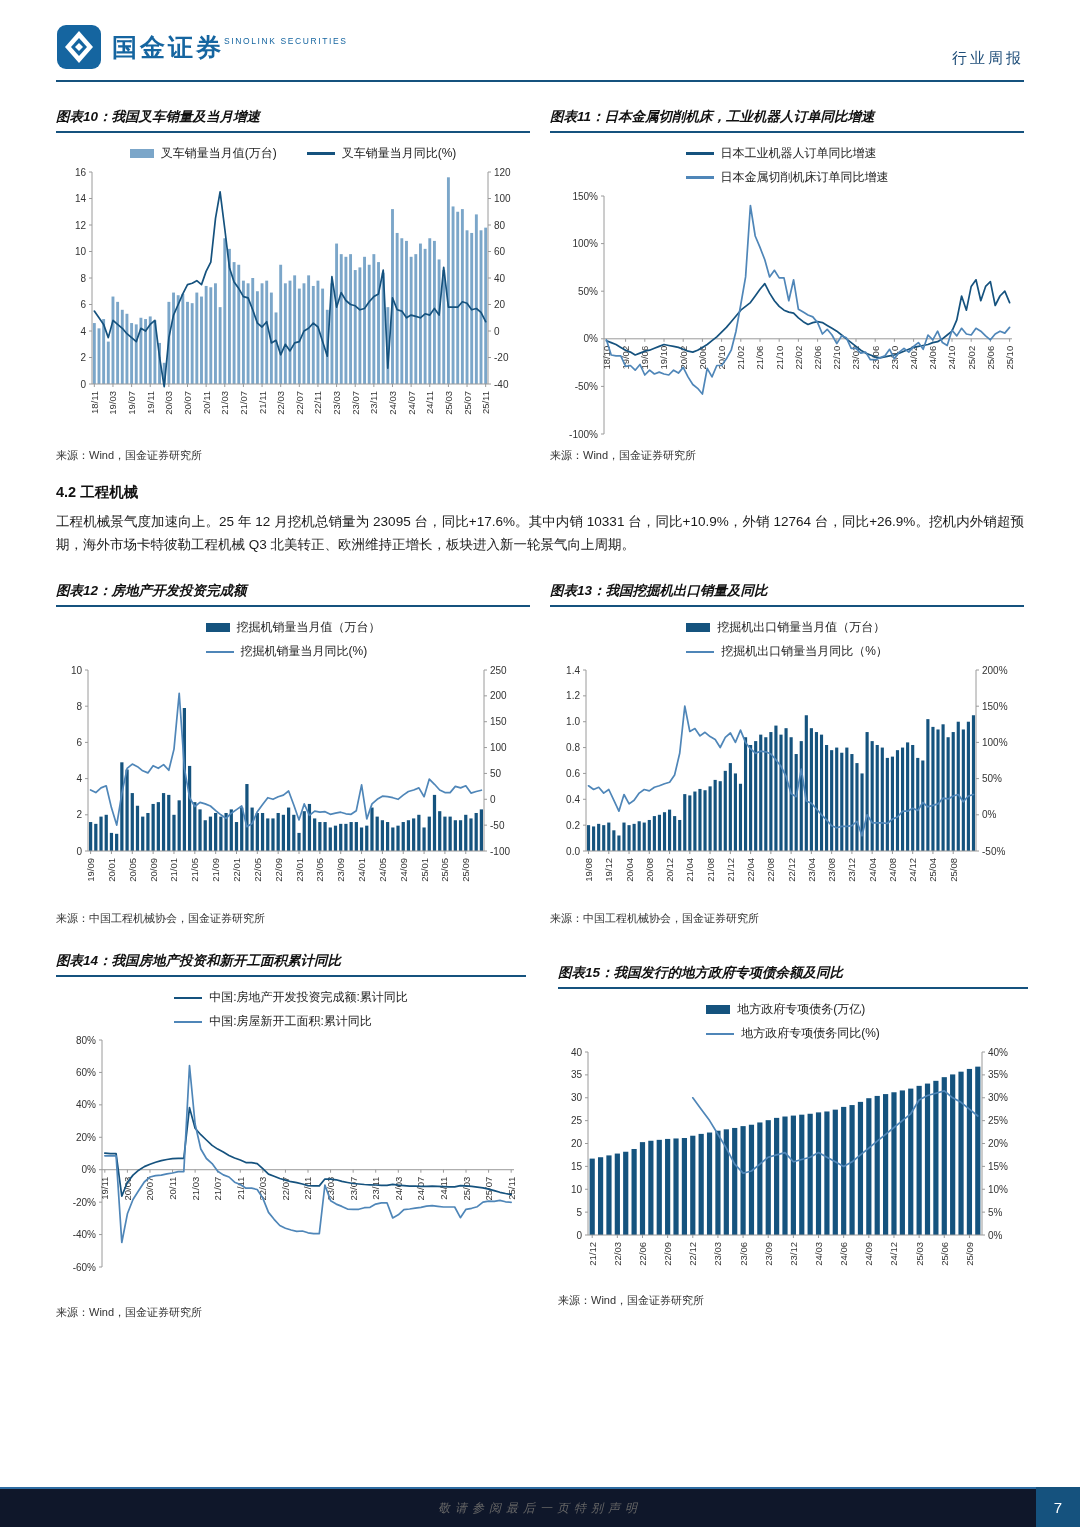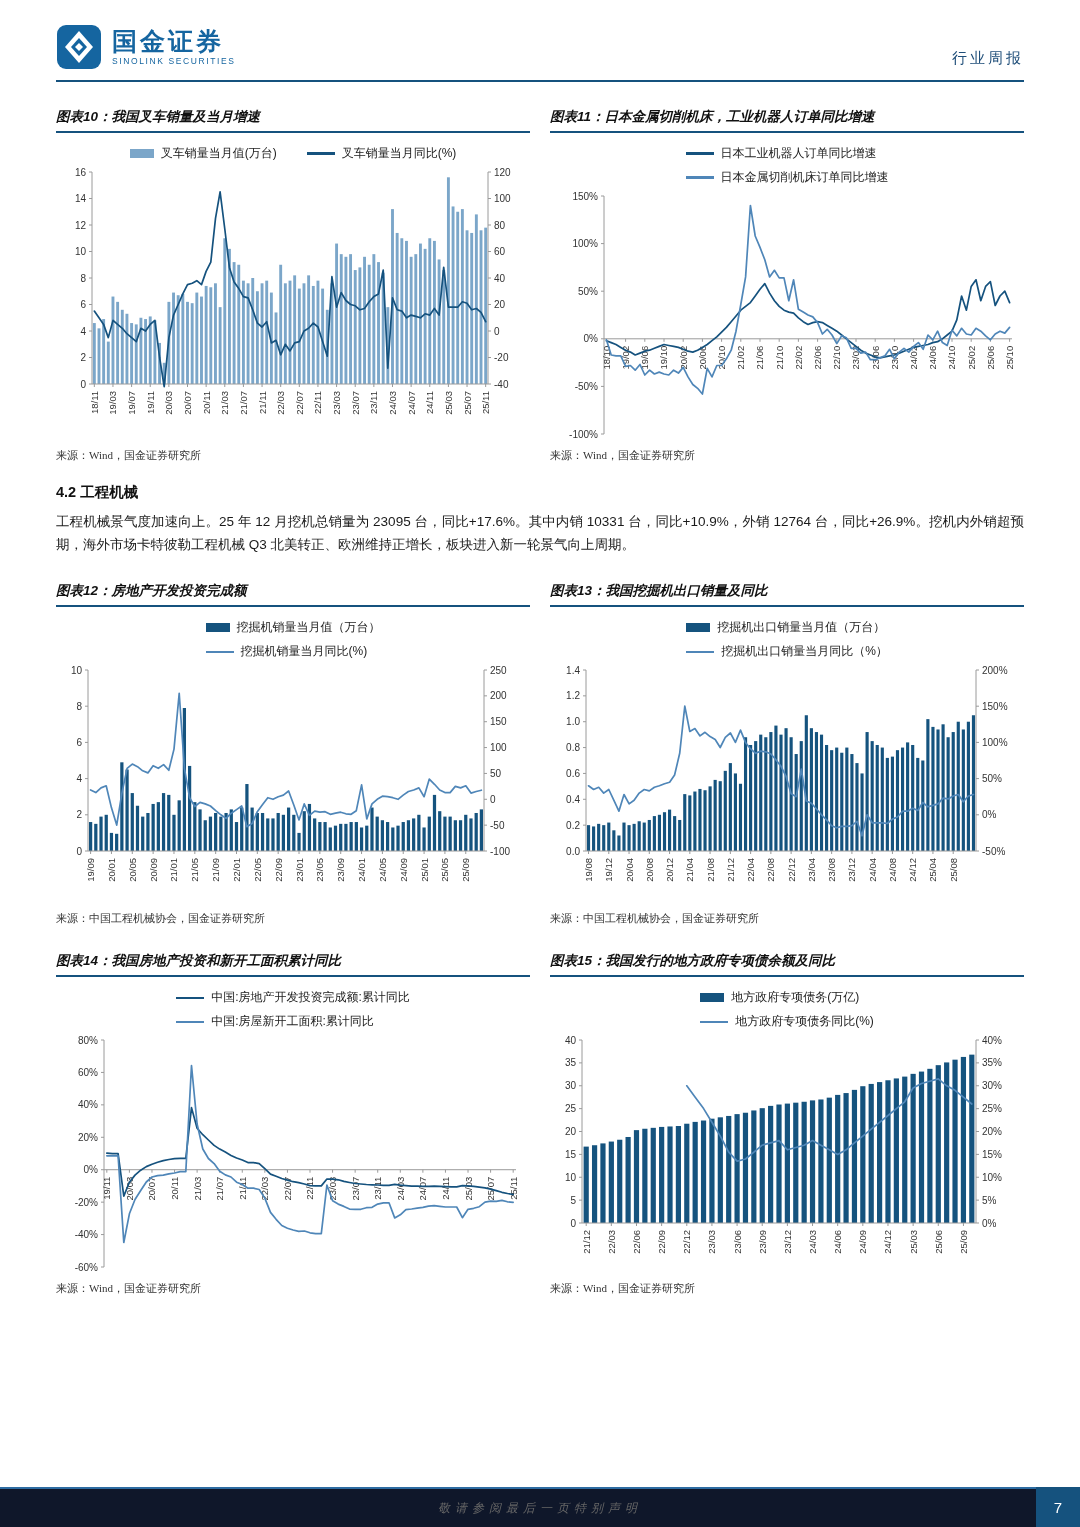--- a/index.html
+++ b/index.html
@@ -4,38 +4,38 @@
 <style>
   * { box-sizing: border-box; }
   html,body { margin:0; padding:0; background:#e9e9e9; }
   body { font-family:"Liberation Sans","DejaVu Sans",sans-serif; }
   .page { width:1080px; height:1527px; margin:0 auto; background:#fff; position:relative; overflow:hidden; }
 
   
   .header { margin:0 56px; padding:24px 0 10px; display:flex; justify-content:space-between; align-items:flex-end; border-bottom:2px solid #15527e; }
   .brand { display:flex; align-items:center; gap:10px; }
   .brand-mark { width:46px; height:46px; }
-  .brand-text { display:flex; flex-direction:column; line-height:1.05; }
+  .brand-text { display:flex; flex-direction:row; line-height:1.05; }
   .brand-cn { font-size:25px; font-weight:bold; color:#1565a0; letter-spacing:3px; }
   .brand-en { font-size:8.5px; color:#1565a0; letter-spacing:1.6px; margin-top:3px; }
   .doc-type { font-family:"Liberation Serif","DejaVu Serif",serif; font-size:15px; color:#1f4e79; letter-spacing:3px; padding-bottom:2px; }
 
   
   .charts-row { display:flex; gap:20px; margin:22px 56px 0; }
   .chart-cell { flex:1 1 0; display:flex; flex-direction:column; }
   .chart-title { font-size:13.5px; font-weight:bold; font-style:italic; color:#111; padding:4px 0 5px; border-bottom:2px solid #15527e; }
   .legend { display:flex; justify-content:center; margin:12px 0 0; }
   .legend-inner { display:inline-flex; flex-direction:column; gap:7px; }
   .legend-row .legend-inner { flex-direction:row; gap:30px; }
   .lg-item { display:flex; align-items:center; gap:7px; font-size:12px; color:#222; white-space:nowrap; }
   .sw { display:inline-block; }
   .sw.bar { width:24px; height:9px; }
   .sw.line { width:28px; height:2.5px; }
   .chart-svg { display:block; margin:2px auto 0; }
-  .source { font-size:11px; color:#333; margin-top:auto; padding-top:4px;font-family:Liberation Serif, serif; }
+  .source { font-size:11px; color:#333; margin-top:auto; padding-top:4px; }
 
   
   .section { margin:20px 56px 0; }
   .section-heading { font-size:14.5px; font-weight:bold; color:#111; margin:0 0 8px; }
   .section-para { font-size:13.5px; color:#1a1a1a; line-height:1.72; text-align:justify; margin:0; }
 
   
   .footer { position:absolute; left:0; right:0; bottom:0; height:40px; background:#0f172a; border-top:2px solid #2d6ca2; display:flex; align-items:center; justify-content:center; }
   .footer-text { font-size:12px; color:#666; letter-spacing:5px; font-style:italic; }
   .page-box { position:absolute; right:0; top:-2px; bottom:0; width:44px; background:#15527e; color:#fff; display:flex; align-items:center; justify-content:center; font-size:15px; }
@@ -736,21 +736,21 @@
           <text x="413.527397260274" y="144.71428571428572" transform="rotate(-90 413.527397260274 144.71428571428572)" text-anchor="end" font-size="9.5" fill="#333">25/03</text>
           <line x1="432.6027397260274" y1="137.71428571428572" x2="432.6027397260274" y2="140.71428571428572" stroke="#9a9a9a" stroke-width="1"></line>
           <text x="436.1027397260274" y="144.71428571428572" transform="rotate(-90 436.1027397260274 144.71428571428572)" text-anchor="end" font-size="9.5" fill="#333">25/07</text>
           <line x1="455.17808219178085" y1="137.71428571428572" x2="455.17808219178085" y2="140.71428571428572" stroke="#9a9a9a" stroke-width="1"></line>
           <text x="458.67808219178085" y="144.71428571428572" transform="rotate(-90 458.67808219178085 144.71428571428572)" text-anchor="end" font-size="9.5" fill="#333">25/11</text>
           <path d="M48.8 121.2 L54.5 121.7 L60.1 121.7 L65.8 164.1 L71.4 150.2 L77.0 143.1 L82.7 138.2 L88.3 134.6 L94.0 132.2 L99.6 130.3 L105.3 128.6 L110.9 127.5 L116.5 126.7 L122.2 126.4 L127.8 126.4 L133.5 75.6 L139.1 96.2 L144.8 102.7 L150.4 108.0 L156.1 113.4 L161.7 117.1 L167.3 120.0 L173.0 123.4 L178.6 126.0 L184.3 128.0 L189.9 130.6 L195.6 130.6 L201.2 131.7 L206.8 136.6 L212.5 142.1 L218.1 144.2 L223.8 146.5 L229.4 148.1 L235.1 149.7 L240.7 150.7 L246.4 152.0 L252.0 153.6 L257.6 153.9 L263.3 153.9 L268.9 147.0 L274.6 147.1 L280.2 147.8 L285.9 149.4 L291.5 150.5 L297.2 151.5 L302.8 152.0 L308.4 152.5 L314.1 152.8 L319.7 153.0 L325.4 153.3 L331.0 153.3 L336.7 152.3 L342.3 153.1 L347.9 153.6 L353.6 154.1 L359.2 154.1 L364.9 154.3 L370.5 154.3 L376.2 154.1 L381.8 154.4 L387.5 154.6 L393.1 154.9 L398.7 154.9 L404.4 153.6 L410.0 153.8 L415.7 154.4 L421.3 155.1 L427.0 155.9 L432.6 157.2 L438.2 158.6 L443.9 160.3 L449.5 161.5 L455.2 162.5" fill="none" stroke="#15527e" stroke-width="1.7" stroke-linejoin="round" stroke-linecap="round"></path>
           <path d="M48.8 123.8 L54.5 123.9 L60.1 123.9 L65.8 210.5 L71.4 181.8 L77.0 167.5 L82.7 158.5 L88.3 150.0 L94.0 145.0 L99.6 143.6 L105.3 143.2 L110.9 141.9 L116.5 141.0 L122.2 139.7 L127.8 139.7 L133.5 33.5 L139.1 92.0 L144.8 117.0 L150.4 126.5 L156.1 131.6 L161.7 139.2 L167.3 142.9 L173.0 145.0 L178.6 150.2 L184.3 152.5 L189.9 156.2 L195.6 156.2 L201.2 157.5 L206.8 166.1 L212.5 180.4 L218.1 187.3 L223.8 193.5 L229.4 196.2 L235.1 198.0 L240.7 199.3 L246.4 199.0 L252.0 200.8 L257.6 201.6 L263.3 201.6 L268.9 153.0 L274.6 168.8 L280.2 172.1 L285.9 174.4 L291.5 177.1 L297.2 177.4 L302.8 177.3 L308.4 175.7 L314.1 175.3 L319.7 172.1 L325.4 170.8 L331.0 170.8 L336.7 185.9 L342.3 182.8 L347.9 177.6 L353.6 177.0 L359.2 176.1 L364.9 175.3 L370.5 174.2 L376.2 173.7 L381.8 174.4 L387.5 175.0 L393.1 175.0 L398.7 175.0 L404.4 185.7 L410.0 177.3 L415.7 176.3 L421.3 174.7 L427.0 170.1 L432.6 169.2 L438.2 169.3 L443.9 168.4 L449.5 169.8 L455.2 170.3" fill="none" stroke="#4f86b8" stroke-width="1.7" stroke-linejoin="round" stroke-linecap="round"></path>
         </svg>
       <div class="source">来源：Wind，国金证券研究所</div>
     </figure>
-    <figure class="chart-cell" style="margin:0">
+    <figure class="chart-cell" style="margin:12px">
       <figcaption class="chart-title">图表15：我国发行的地方政府专项债余额及同比</figcaption>
       <div class="legend">
           <span class="legend-inner">
             <span class="lg-item">
               <span class="sw bar" style="background: rgb(21, 83, 126);"></span>
               <span>地方政府专项债务(万亿)</span>
             </span>
             <span class="lg-item">
               <span class="sw line" style="background: rgb(79, 134, 184);"></span>
               <span>地方政府专项债务同比(%)</span>

